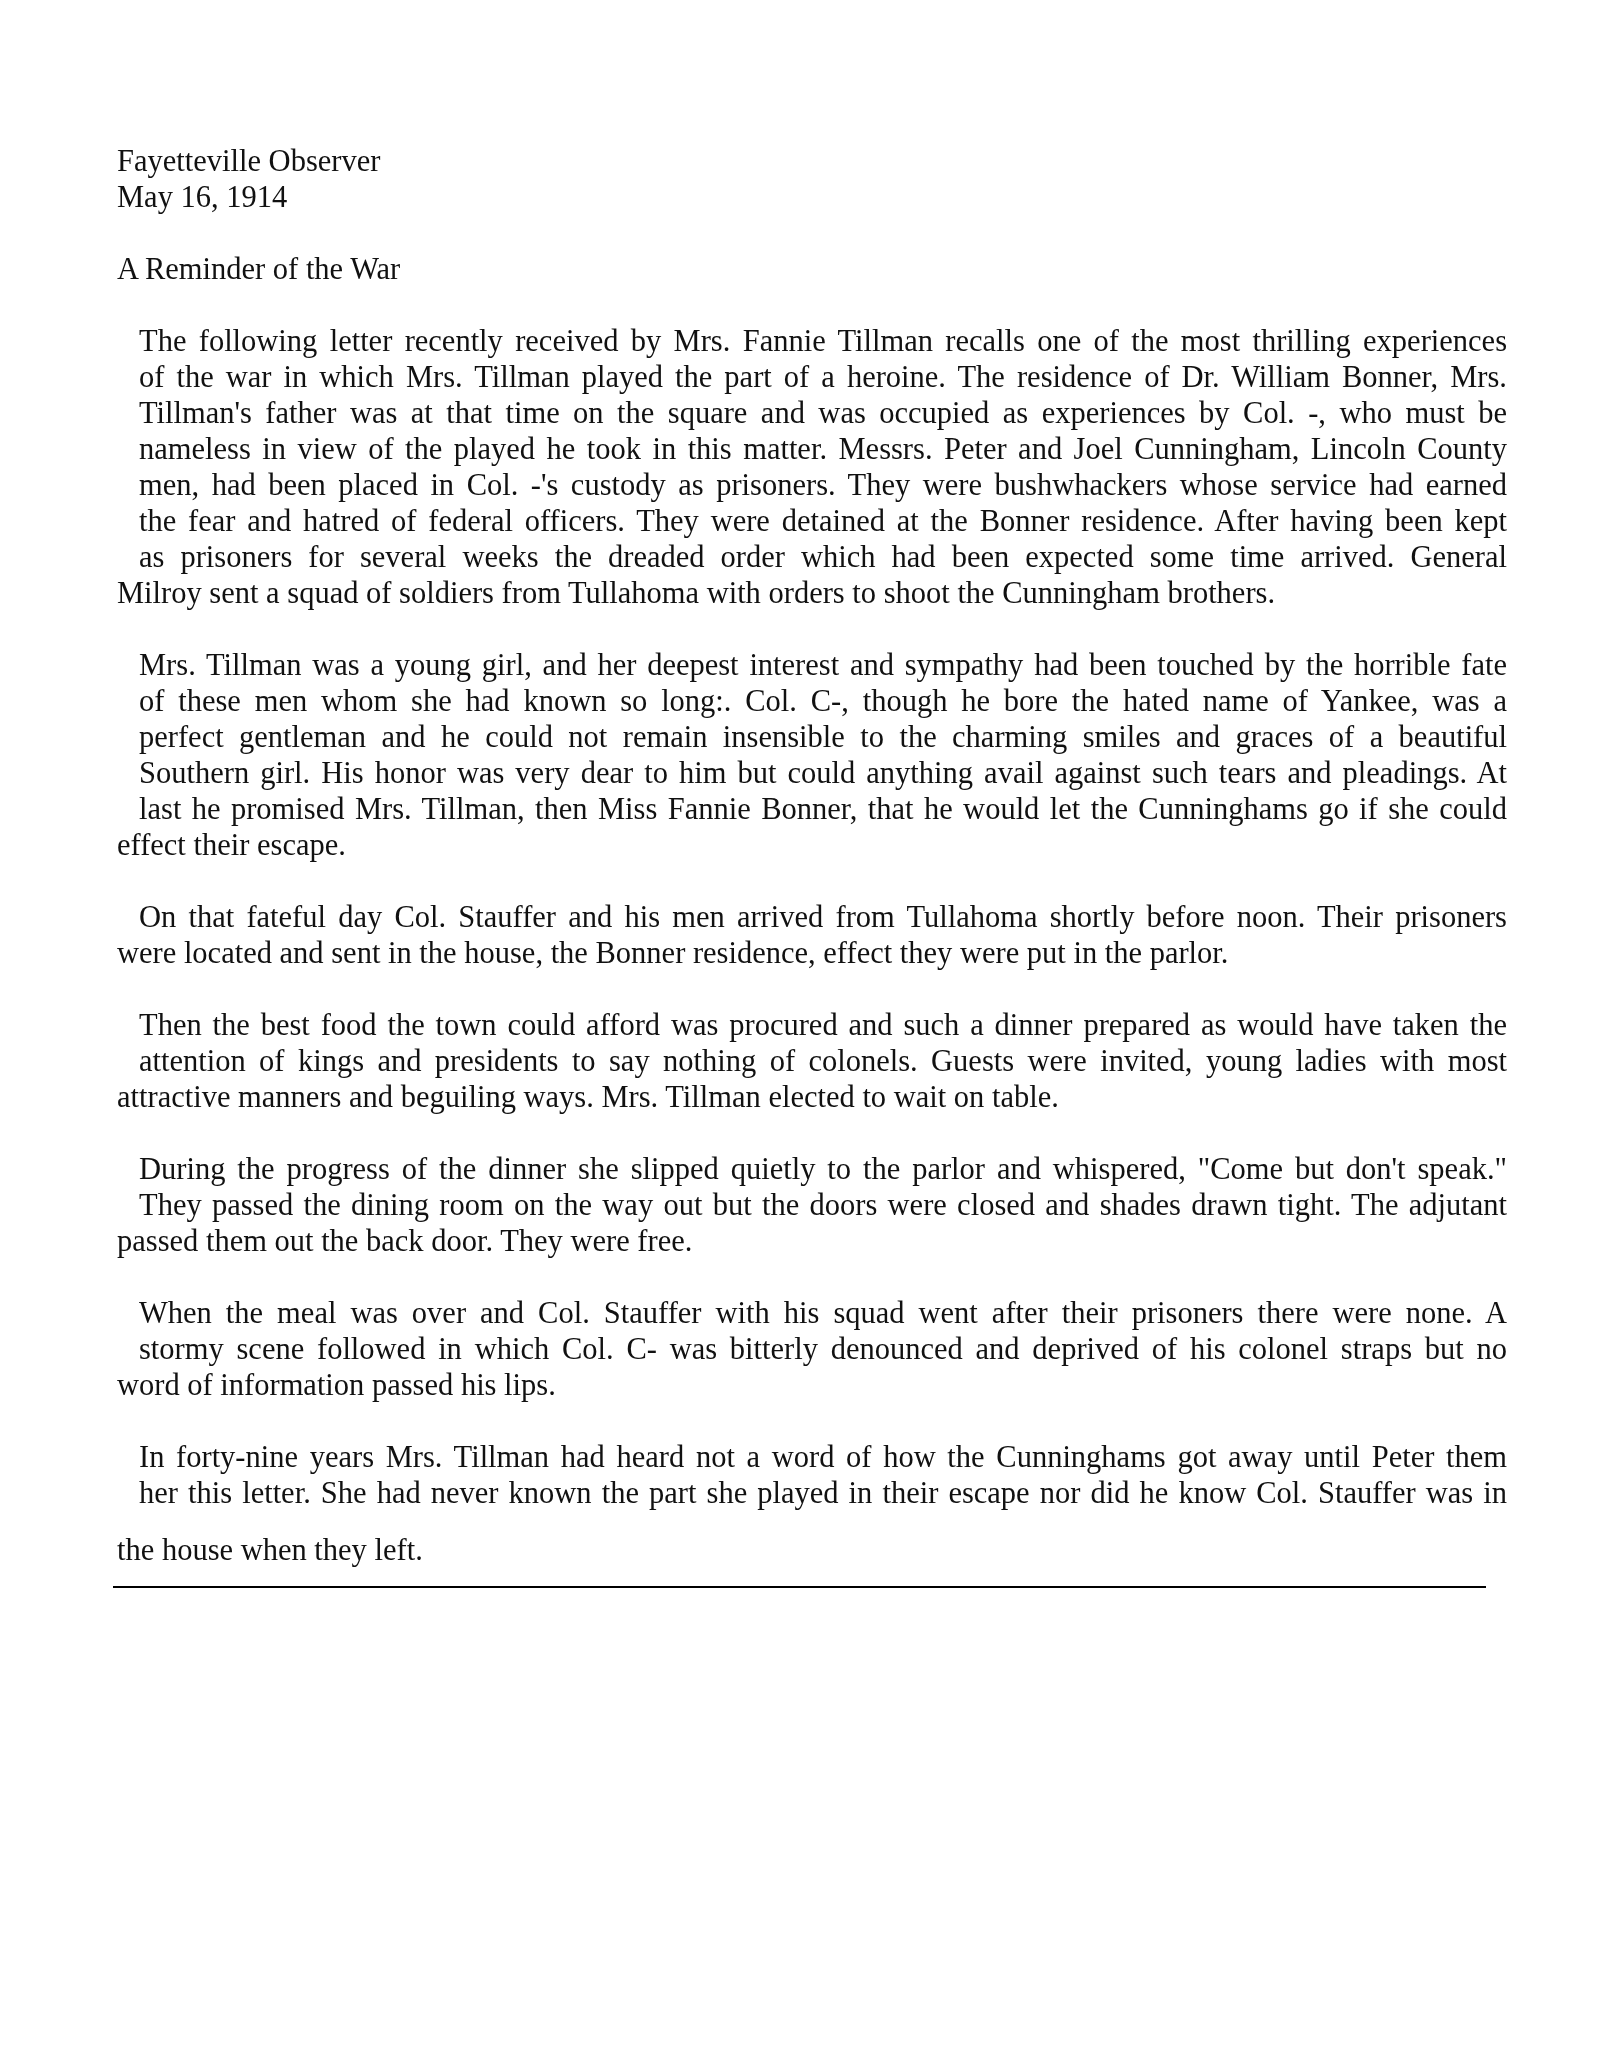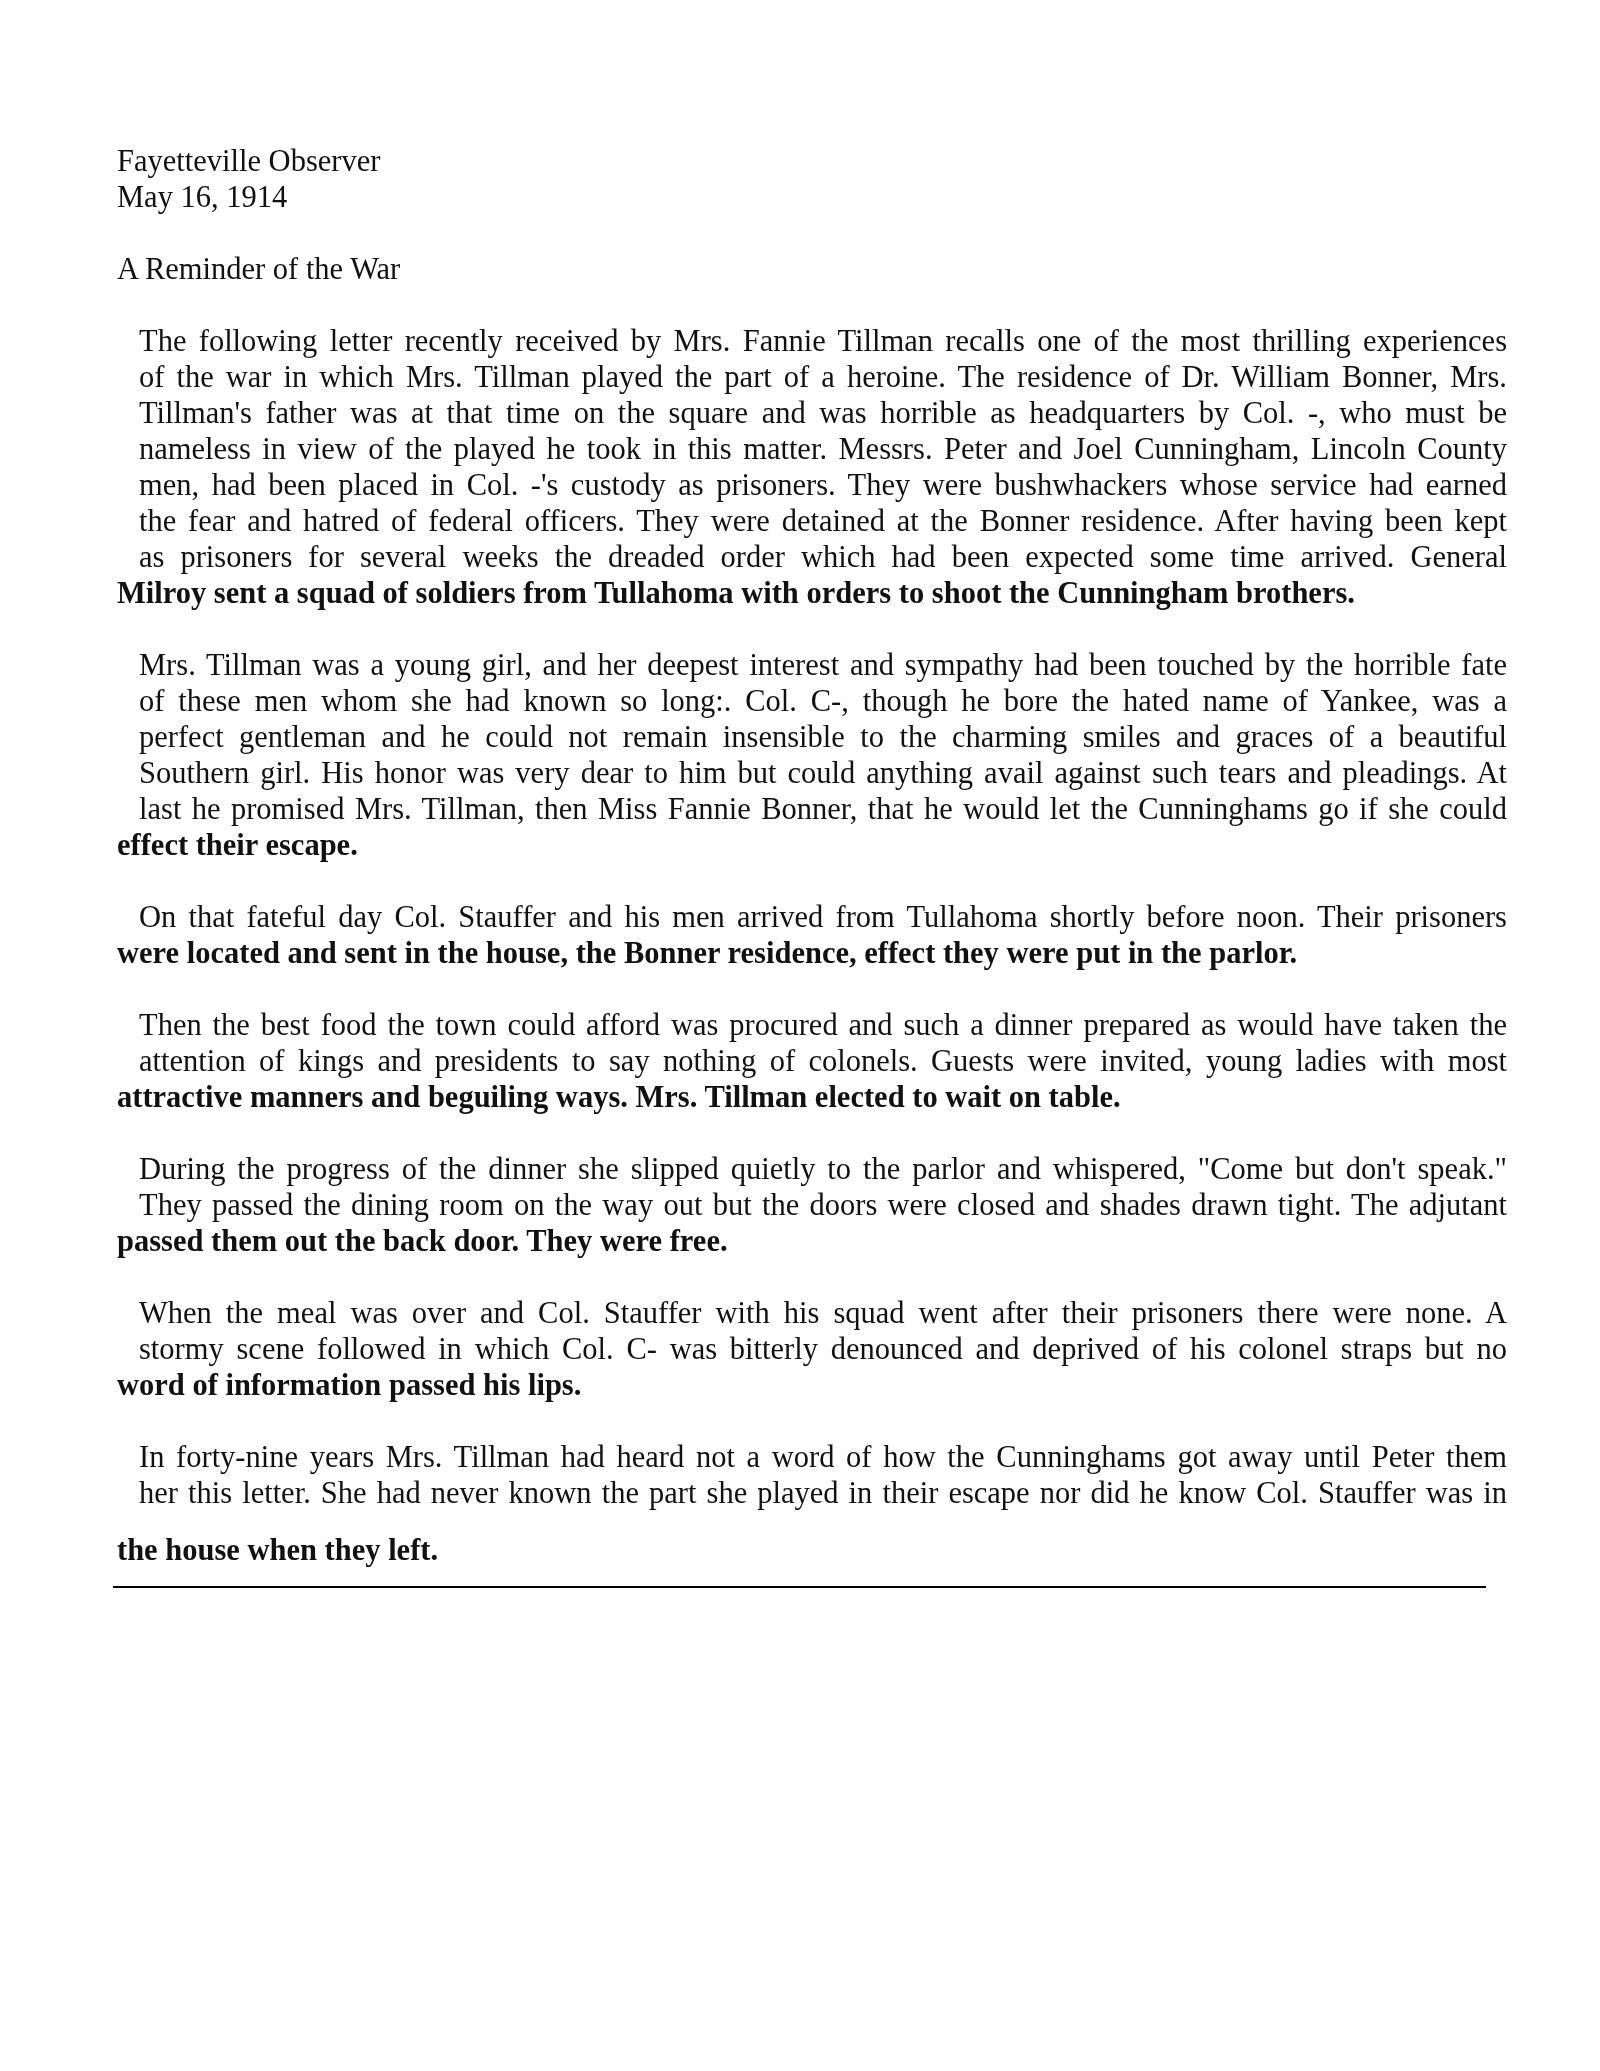--- a/index.html
+++ b/index.html
@@ -21,21 +21,21 @@
     line-height: 36px;
     white-space: nowrap;
   }
   .line.just {
     text-align: justify;
     text-align-last: justify;
     white-space: normal;
     overflow: hidden;
     margin-left: 22px;
   }
-  .line.last { text-align: left; font-weight: bold; }
+  .line.last { text-align: left; }
   .rule {
     position: absolute;
     left: 113px;
     top: 1586px;
     width: 1373px;
     height: 2px;
     background: #000000;
   }
 </style>
 </head>
@@ -43,21 +43,21 @@
 
 <div class="page">
 
   <div class="line" style="top:143px">Fayetteville Observer</div>
   <div class="line" style="top:179px">May 16, 1914</div>
   <div class="line" style="top:251px">A Reminder of the War</div>
 
   <div>
     <div class="line just" style="top:323px">The following letter recently received by Mrs. Fannie Tillman recalls one of the most thrilling experiences</div>
     <div class="line just" style="top:359px">of the war in which Mrs. Tillman played the part of a heroine. The residence of Dr. William Bonner, Mrs.</div>
-    <div class="line just" style="top:395px">Tillman's father was at that time on the square and was horrible as headquarters by Col. -, who must be</div>
+    <div class="line just" style="top:395px">Tillman's father was at that time on the square and was occupied as experiences by Col. -, who must be</div>
     <div class="line just" style="top:431px">nameless in view of the played he took in this matter. Messrs. Peter and Joel Cunningham, Lincoln County</div>
     <div class="line just" style="top:467px">men, had been placed in Col. -'s custody as prisoners. They were bushwhackers whose service had earned</div>
     <div class="line just" style="top:503px">the fear and hatred of federal officers. They were detained at the Bonner residence. After having been kept</div>
     <div class="line just" style="top:539px">as prisoners for several weeks the dreaded order which had been expected some time arrived. General</div>
     <div class="line last" style="top:575px">Milroy sent a squad of soldiers from Tullahoma with orders to shoot the Cunningham brothers.</div>
   </div>
 
   <div>
     <div class="line just" style="top:647px">Mrs. Tillman was a young girl, and her deepest interest and sympathy had been touched by the horrible fate</div>
     <div class="line just" style="top:683px">of these men whom she had known so long:. Col. C-, though he bore the hated name of Yankee, was a</div>

